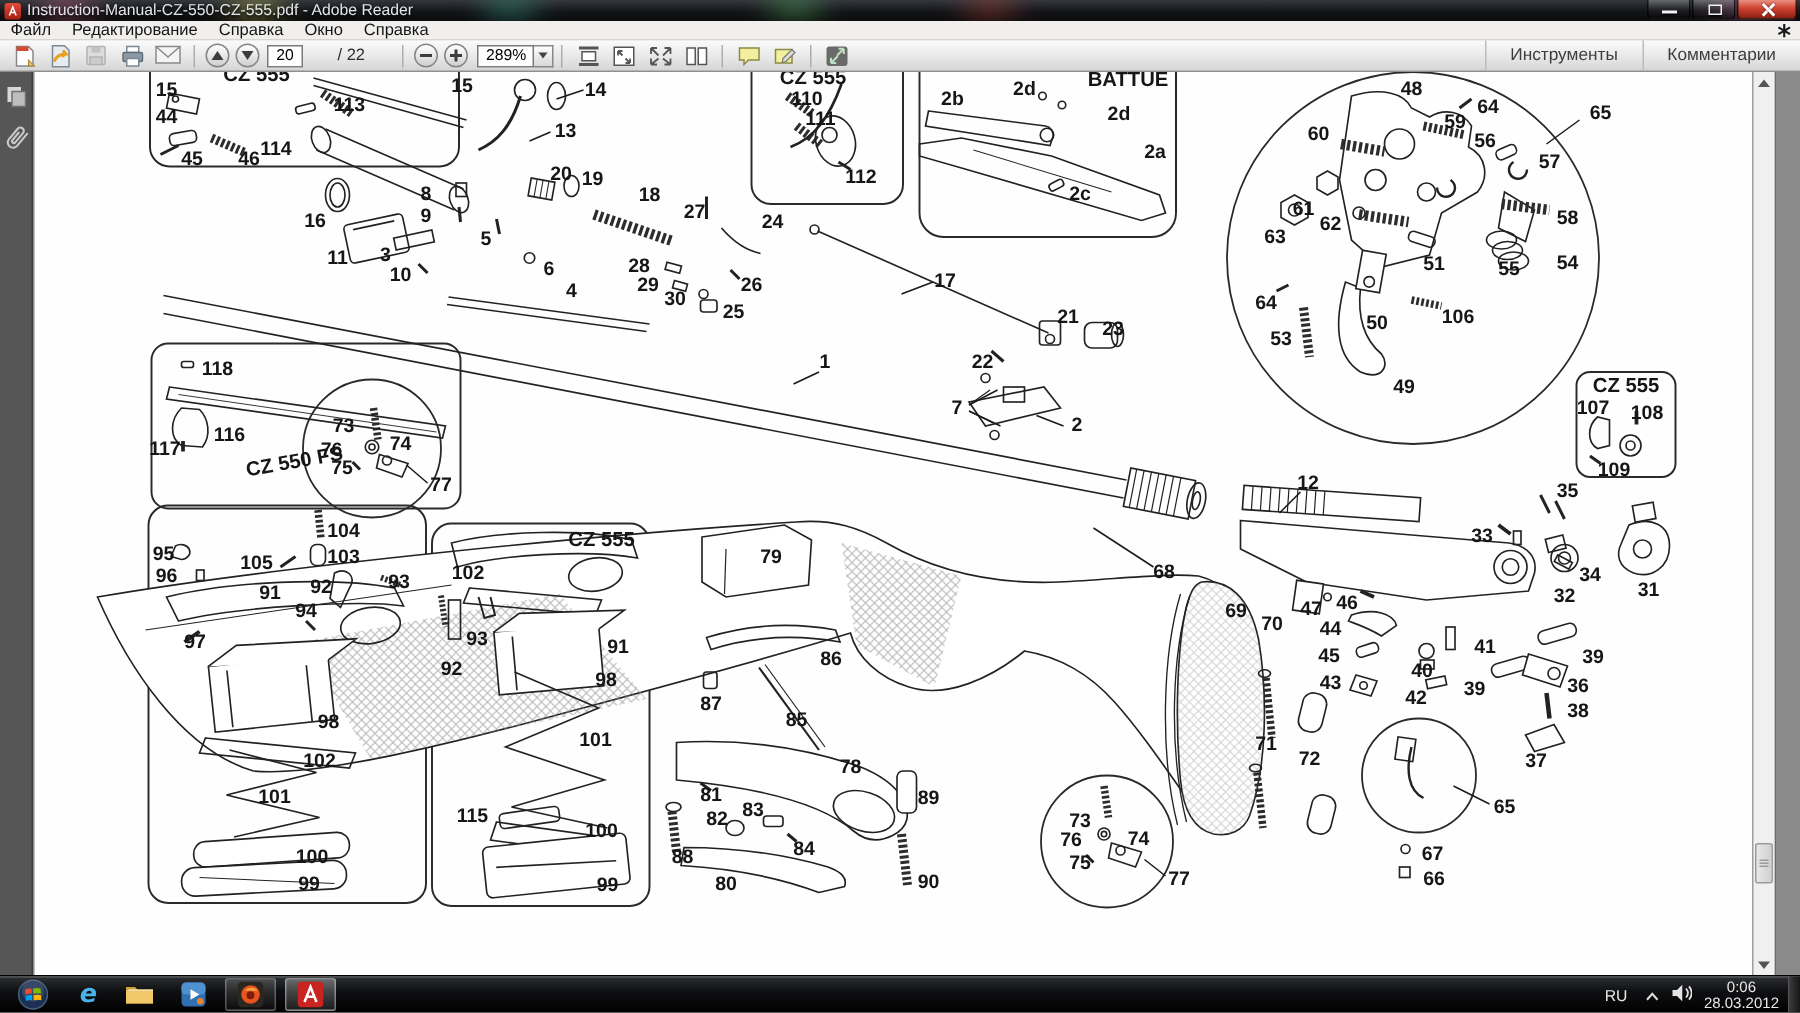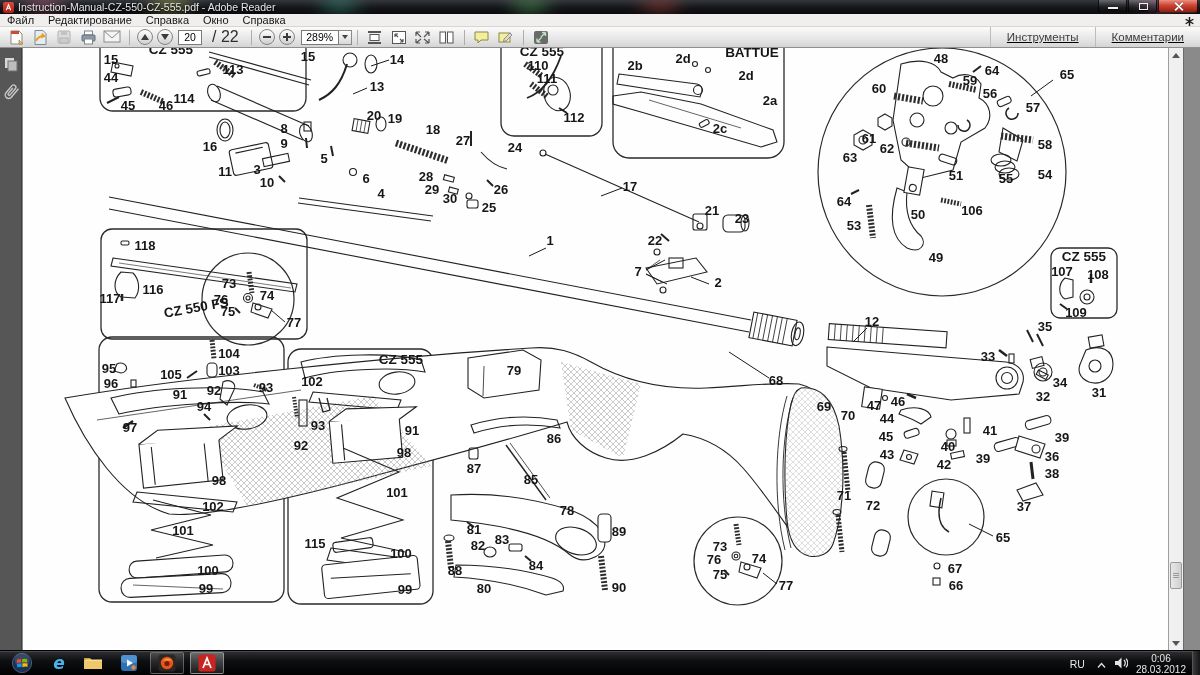--- a/index.html
+++ b/index.html
@@ -39,26 +39,26 @@
   .roundbtn{width:16px;height:16px;border-radius:50%;border:1px solid #858585;
     background:linear-gradient(#ffffff,#cfcfcf);display:flex;align-items:center;justify-content:center;margin:0 2px;}
   .tri-up{width:0;height:0;border-left:4px solid transparent;border-right:4px solid transparent;border-bottom:6px solid #3c3c3c;}
   .tri-down{width:0;height:0;border-left:4px solid transparent;border-right:4px solid transparent;border-top:6px solid #3c3c3c;}
   .hbar{width:8px;height:2px;background:#3c3c3c;}
   .plus{position:relative;width:8px;height:8px;}
   .plus i{position:absolute;background:#3c3c3c;}
   .plus i:first-child{left:0;top:3px;width:8px;height:2px;}
   .plus i:last-child{left:3px;top:0;width:2px;height:8px;}
   #page-input{width:24px;height:15px;border:1px solid #7a7a7a;font-size:10.5px;text-align:center;padding:0;margin:0 3px;background:#fff;}
-  .tb-text{font-size:16px;color:#2e2e2e;margin:0 7px;white-space:nowrap;}
+  .tb-text{font-size:11px;color:#2e2e2e;margin:0 20px;white-space:nowrap;}
   #zoom-field{width:38px;height:15px;border:1px solid #7a7a7a;background:#fff;font-size:10.5px;display:flex;align-items:center;justify-content:center;}
   #zoom-caret{width:13px;height:15px;border:1px solid #8a8a8a;border-left:none;background:linear-gradient(#fdfdfd,#d8d8d8);
     display:flex;align-items:center;justify-content:center;}
   .caret{width:0;height:0;border-left:3px solid transparent;border-right:3px solid transparent;border-top:4px solid #444;}
-  #tb-right{margin-left:auto;display:flex;align-items:center;height:100%;text-decoration:underline;}
+  #tb-right{margin-left:auto;display:flex;align-items:center;height:100%;}
   .tb-textbtn{font-size:11.5px;color:#3d3d3d;padding:0 16px;height:100%;display:flex;align-items:center;border-left:1px solid #bcbcbc;}
 
   
   #docarea{position:absolute;left:0;top:48px;width:1200px;height:602px;background:#8a8a8a;}
   #navpane{position:absolute;left:0;top:0;width:22px;height:602px;background:#565656;border-right:1px solid #3e3e3e;}
   .nav-ico{position:absolute;left:3px;}
   #page{position:absolute;left:23px;top:0;width:1161px;height:602px;background:#fefefe;border-right:1px solid #6b6b6b;overflow:hidden;}
   #diagram{position:absolute;left:0;top:0;}
   .plbl{font:bold 13px "Liberation Sans",sans-serif;fill:#161616;text-anchor:middle;}
   .plbl.title{font-size:13.5px;}

